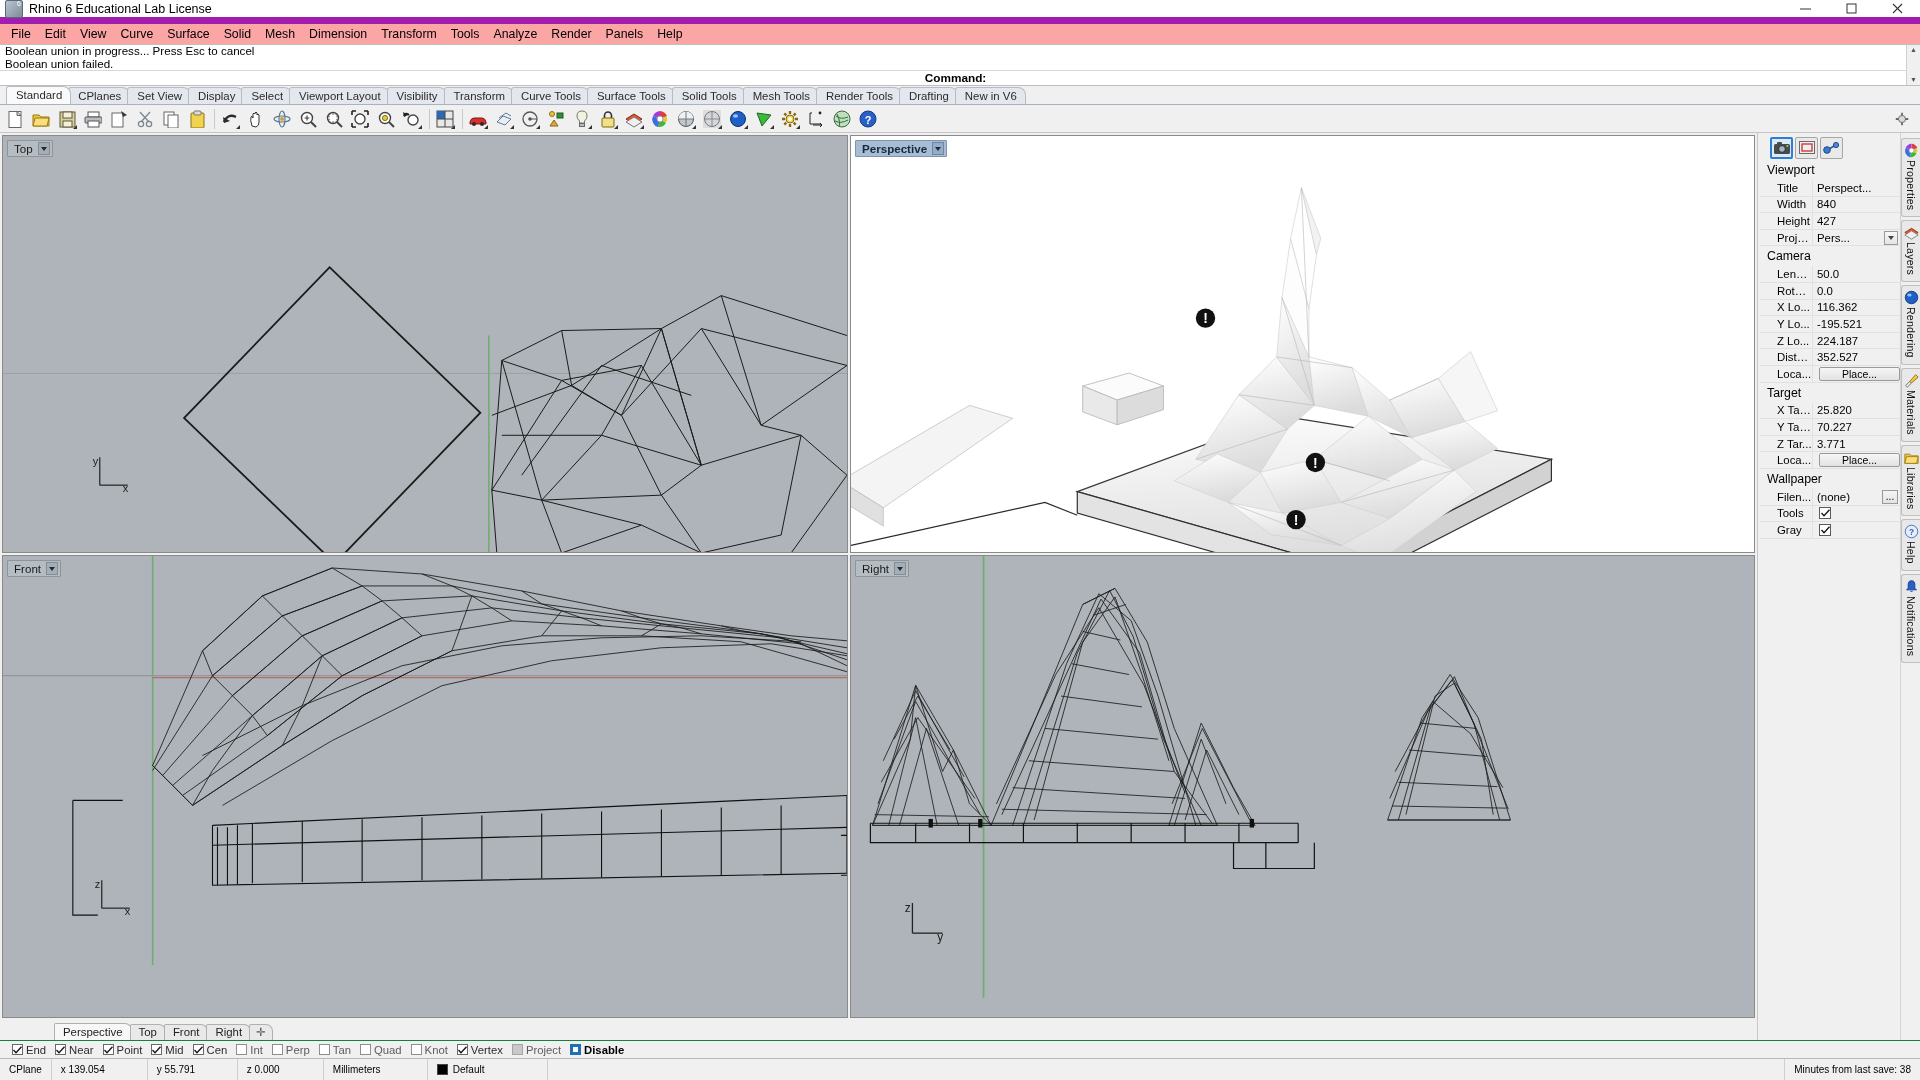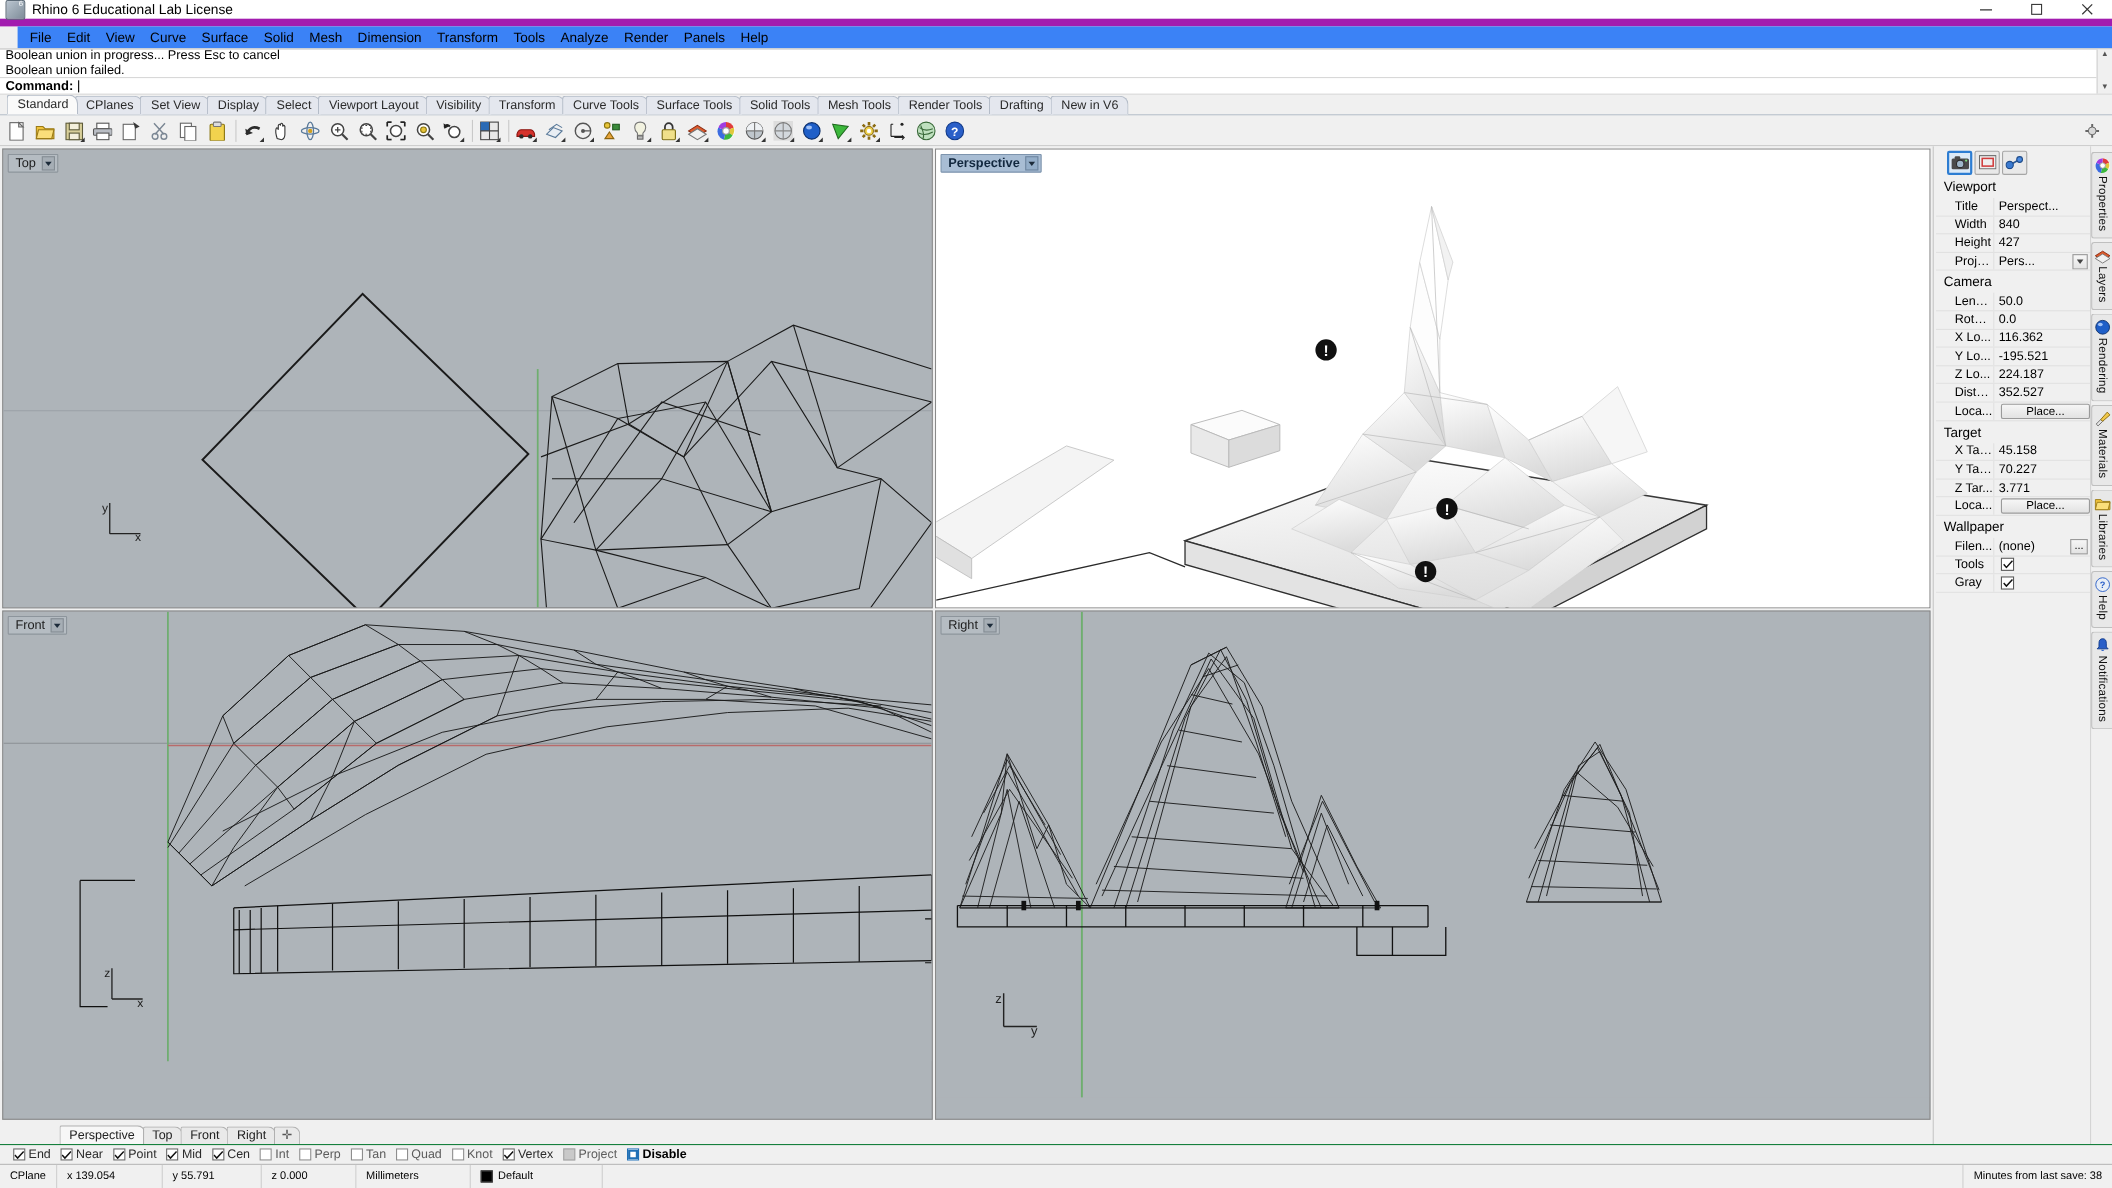--- a/index.html
+++ b/index.html
@@ -15,32 +15,32 @@
     background:linear-gradient(135deg,#b9c4cf 0%, #7e8c99 100%); border-radius:2px;
     border:1px solid #5c6a77;}
   .tb-icon:after{content:"6"; position:absolute; right:1px; top:-1px; font-size:7px; color:#fff;}
   .tb-title{ font-size:12.5px; color:#000;}
   .tb-spacer{ flex:1;}
   .tb-btn{ width:46px; height:24px; display:flex; align-items:center; justify-content:center;
     font-size:12px; color:#444; cursor:default;}
   .tb-btn svg{ display:block;}
 
   
-  .menubar{ height:20px; background:#3b82f6; display:flex; align-items:center;
-    padding-left:4px; flex:none;margin-left:16px; }
+  .menubar{ height:20px; background:#fca5a5; display:flex; align-items:center;
+    padding-left:4px; flex:none; }
   .menubar .mi{ padding:2px 7px; font-size:12.3px; color:#000; cursor:default; line-height:16px;}
 
   
   .cmdwrap{ flex:none; background:#fff; border:1px solid #bfbfbf; border-left:0; border-right:0;
     display:flex; }
   .cmdcol{ flex:1; }
   .cmdline{ height:12.5px; font-size:11.6px; padding-left:5px; line-height:12.5px;
     white-space:nowrap; color:#000;}
   .cmdprompt{ height:15px; display:flex; align-items:center; border-top:1px solid #d8d8d8;
-    padding-left:5px; background:#fff;}
+    padding-left:5px; background:#fff;flex-direction:column;}
   .cmdprompt b{ font-size:11.8px; font-weight:bold;}
   .caret{ display:inline-block; width:1px; height:11px; background:#000; margin-left:4px;}
   .cmdscroll{ width:14px; border-left:1px solid #d0d0d0; background:#f0f0f0;
      display:flex; flex-direction:column; justify-content:space-between; padding:1px 0;}
   .cmdscroll span{ display:block; text-align:center; font-size:7px; color:#555; line-height:8px;}
 
   
   .tabstrip{ height:19px; background:#f0f0f0; display:flex; align-items:flex-end;
     padding-left:6px; flex:none; border-bottom:1px solid #a8b3c0;}
   .ttab{ height:17px; line-height:16px; padding:0 8px 0 9px; font-size:11.4px;
@@ -844,21 +844,21 @@
           <div class="prow">
             <div class="plab">Loca...</div>
             <div class="pval">
               <button class="pbtn" style="width: 100%;">Place...</button>
             </div>
           </div>
           <div class="ptitle">Target</div>
           <div class="prow">
             <div class="plab">X Tar...</div>
             <div class="pval">
-              <span>45.158</span>
+              <span>25.820</span>
             </div>
           </div>
           <div class="prow">
             <div class="plab">Y Tar...</div>
             <div class="pval">
               <span>70.227</span>
             </div>
           </div>
           <div class="prow">
             <div class="plab">Z Tar...</div>

